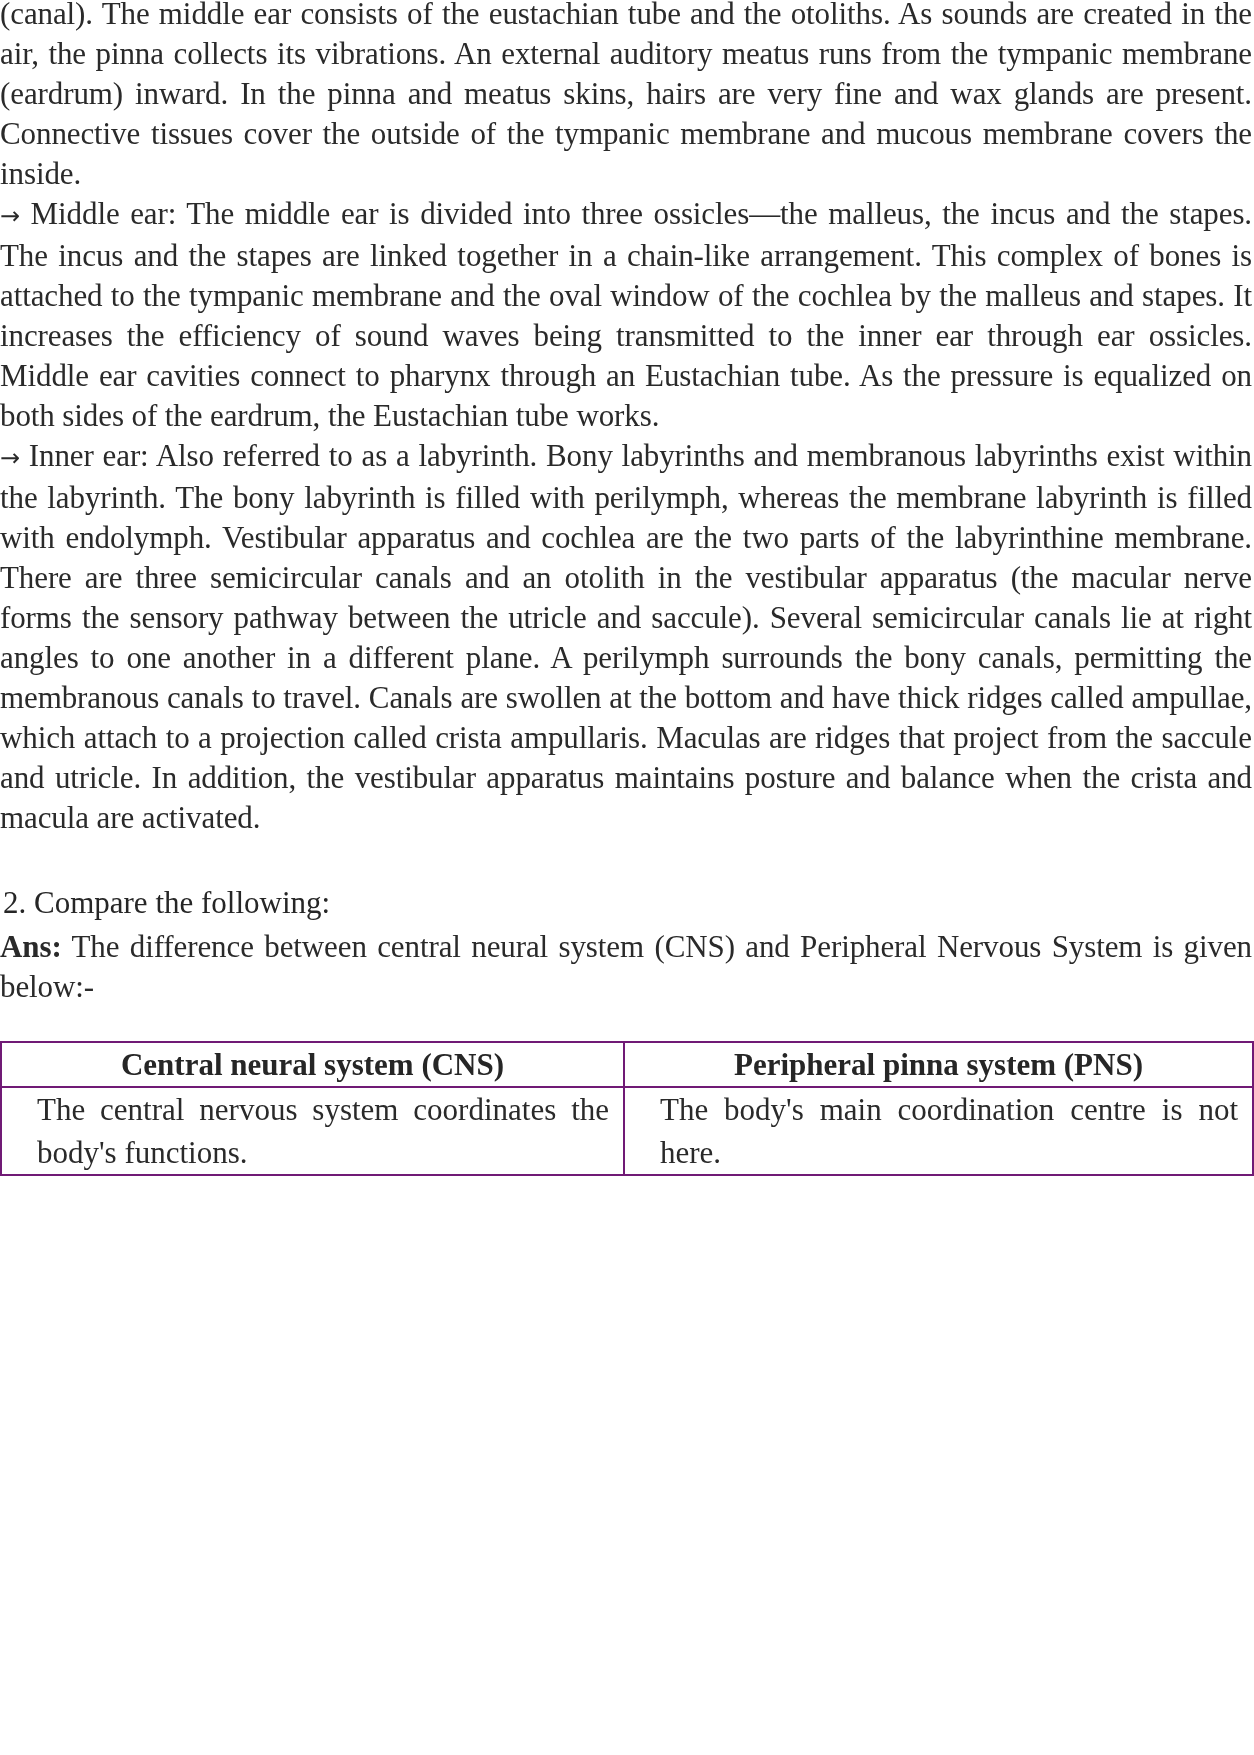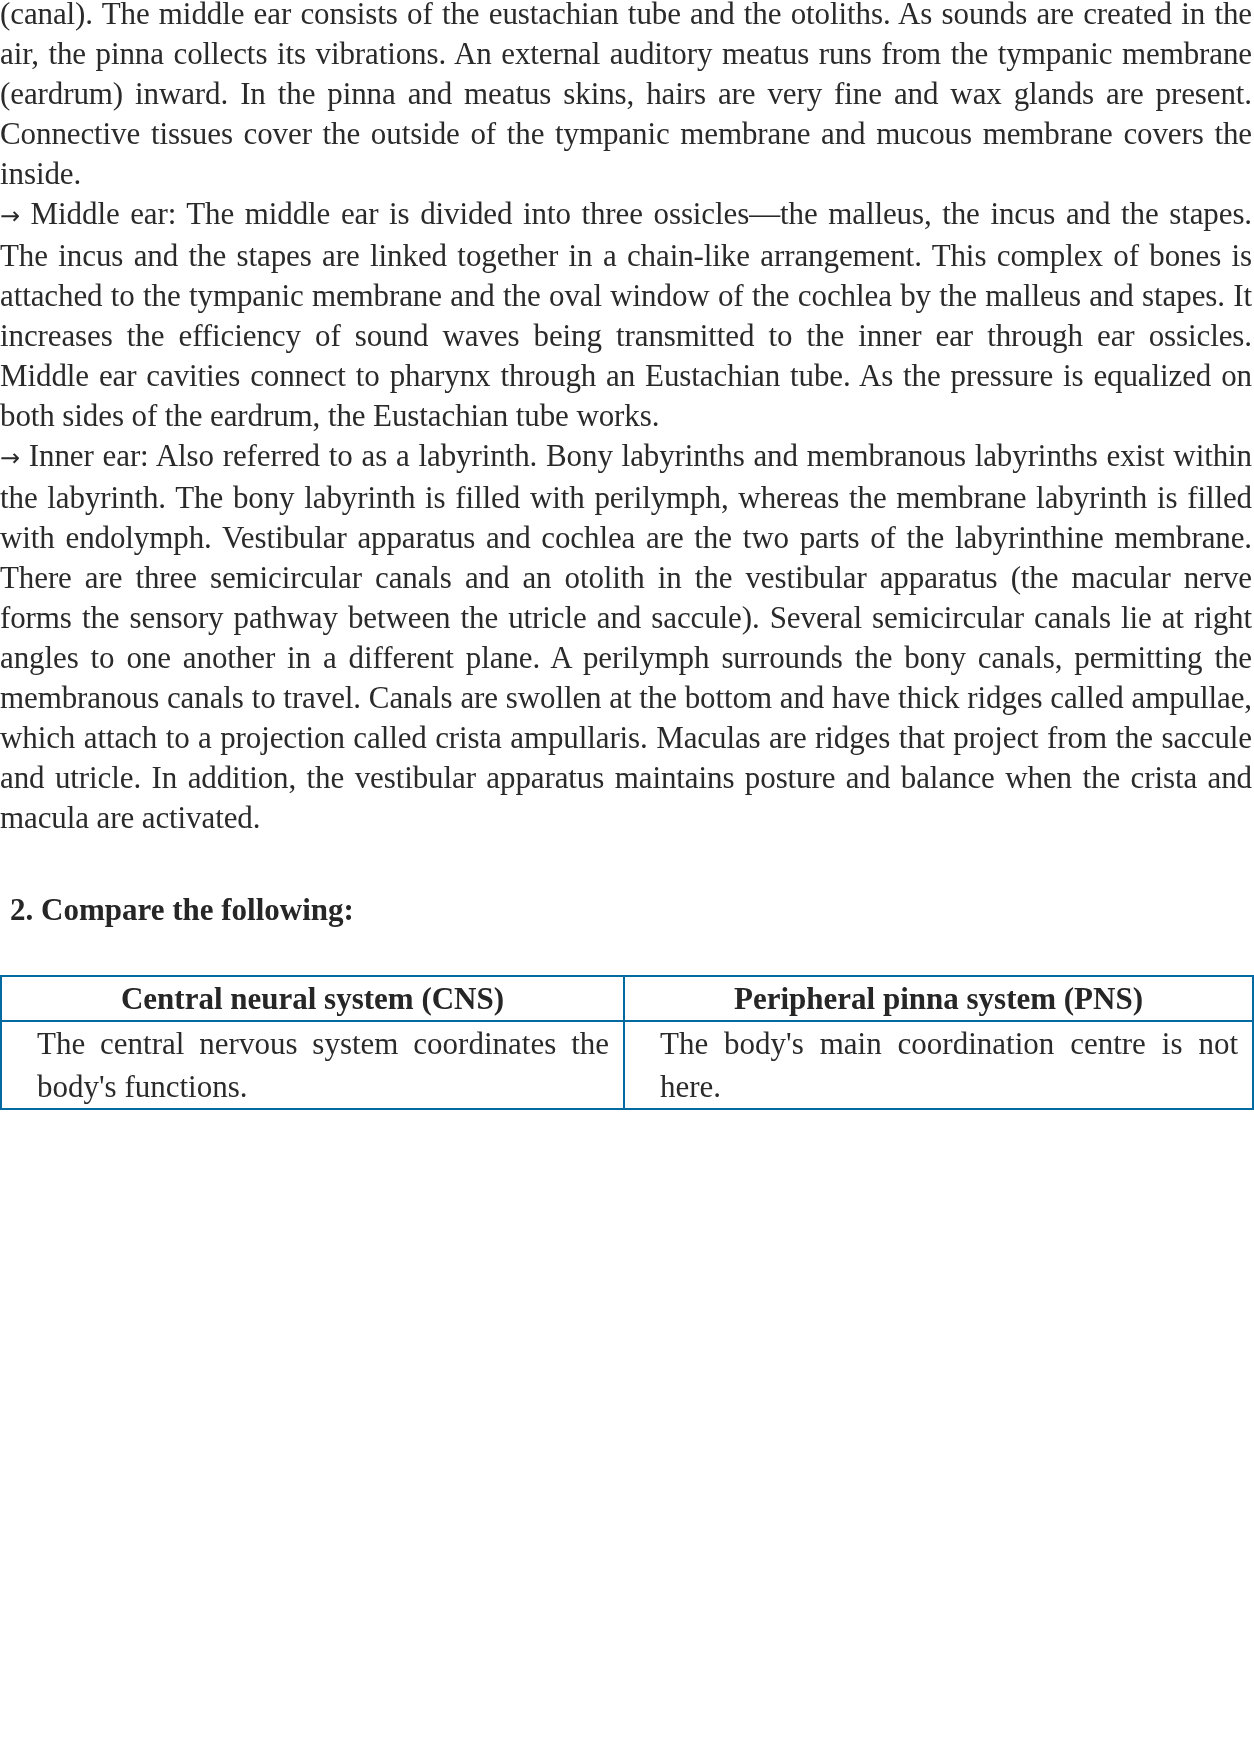--- a/index.html
+++ b/index.html
@@ -30,43 +30,43 @@
     letter-spacing: -0.1px;
   }
   .para .arrow {
     font-family: "DejaVu Sans", sans-serif;
     font-size: 24px;
   }
   .gap {
     height: 40px;
   }
   .q-heading {
-    margin: 10px;
+    margin: 3px;
     font-size: 31px;
     line-height: 43px;
-    font-weight: bold;
+    font-weight: normal;
     color: #262626;
   }
   .ans-label {
     font-weight: bold;
   }
   .table-gap {
     height: 34px;
   }
   table.compare {
     width: 1252px;
     border-collapse: collapse;
     table-layout: fixed;
     font-size: 31px;
   }
   table.compare col.c1 { width: 623px; }
   table.compare col.c2 { width: 629px; }
   table.compare th,
   table.compare td {
-    border: 2px solid #0369a1;
+    border: 2px solid #701a75;
     padding: 0 14px;
     vertical-align: top;
   }
   table.compare th {
     font-weight: bold;
     text-align: center;
     line-height: 43px;
     color: #262626;
   }
   table.compare td {
@@ -85,20 +85,21 @@
 
   <p class="para"><span class="arrow">→</span><span> Middle ear: The middle ear is divided into three ossicles—the malleus, the incus and the stapes. The incus and the stapes are linked together in a chain-like arrangement. This complex of bones is attached to the tympanic membrane and the oval window of the cochlea by the malleus and stapes. It increases the efficiency of sound waves being transmitted to the inner ear through ear ossicles. Middle ear cavities connect to pharynx through an Eustachian tube. As the pressure is equalized on both sides of the eardrum, the Eustachian tube works.</span></p>
 
   <p class="para"><span class="arrow">→</span><span> Inner ear: Also referred to as a labyrinth. Bony labyrinths and membranous labyrinths exist within the labyrinth. The bony labyrinth is filled with perilymph, whereas the membrane labyrinth is filled with endolymph. Vestibular apparatus and cochlea are the two parts of the labyrinthine membrane. There are three semicircular canals and an otolith in the vestibular apparatus (the macular nerve forms the sensory pathway between the utricle and saccule). Several semicircular canals lie at right angles to one another in a different plane. A perilymph surrounds the bony canals, permitting the membranous canals to travel. Canals are swollen at the bottom and have thick ridges called ampullae, which attach to a projection called crista ampullaris. Maculas are ridges that project from the saccule and utricle. In addition, the vestibular apparatus maintains posture and balance when the crista and macula are activated.</span></p>
 
 
   <div class="gap"></div>
 
   <h2 class="q-heading">2. Compare the following:</h2>
 
+  <p class="para"><span class="ans-label">Ans:</span><span> The difference between central neural system (CNS) and Peripheral Nervous System is given below:-</span></p>
 
   <div class="table-gap"></div>
 
   <table class="compare">
     <colgroup>
       <col class="c1">
       <col class="c2">
     </colgroup>
     <thead>
       <tr>

